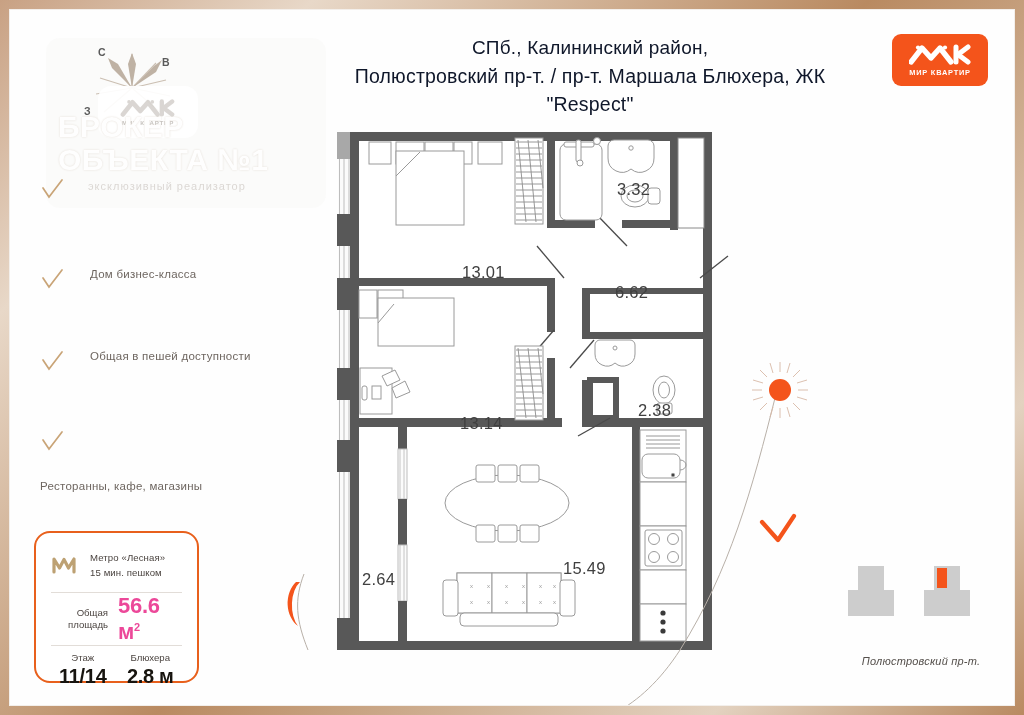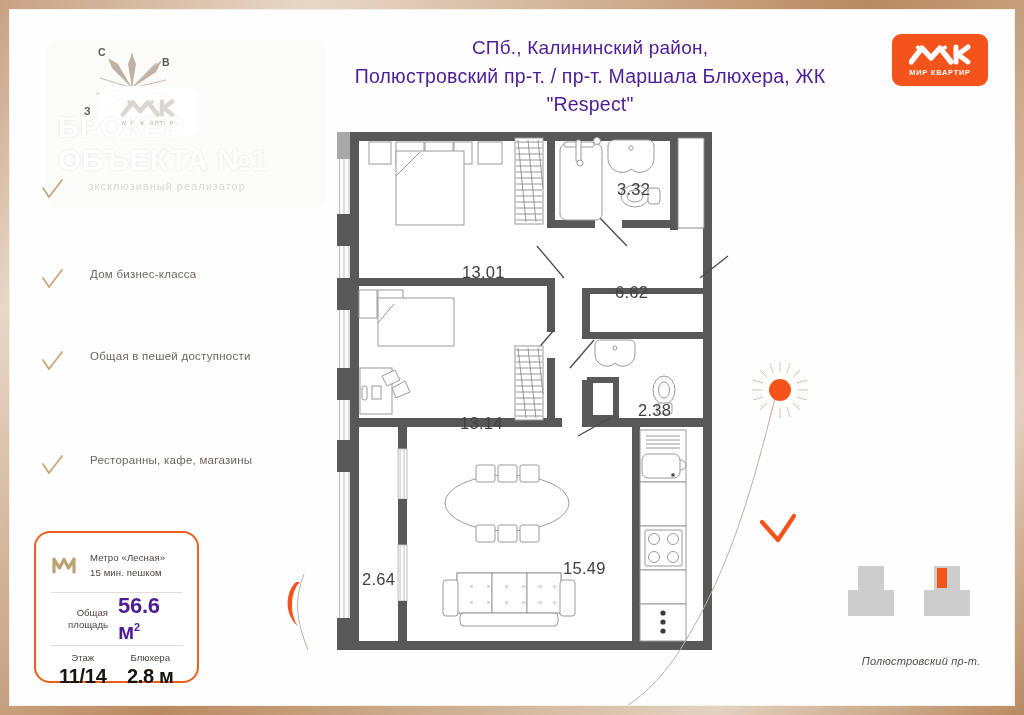--- a/index.html
+++ b/index.html
@@ -20,21 +20,21 @@
     width: 100%; height: 100%;
     background: #fefefe;
     border: 1px solid #f3efeb;
     overflow: hidden;
   }
 
   
   .header-title {
     position: absolute; left: 300px; top: 24px; width: 560px;
     text-align: center;
-    color: #4c1d95;
+    color: #0f172a;
     font-size: 19px; line-height: 28px; letter-spacing: .2px;
     font-weight: 400;
   }
   .header-title .l2 { font-size: 19.5px; }
 
   .brand-logo {
     position: absolute; right: 26px; top: 24px;
     width: 96px; height: 52px;
     background: #f4541b;
     border-radius: 9px;
@@ -87,39 +87,39 @@
 
   
   .feature { position: absolute; display: flex; gap: 26px; }
   .feature .tick { width: 24px; height: 24px; flex: none; }
   .feature .ftext {
     font-size: 11.5px; color: #6e6660; letter-spacing: .25px; white-space: nowrap;
   }
   .f0 { left: 30px; top: 168px; }
   .f1 { left: 30px; top: 258px; }
   .f2 { left: 30px; top: 340px; }
-  .f3 { left: 30px; top: 444px; }
+  .f3 { left: 30px; top: 420px; flex-direction: column; }
 
   
   .info-card {
     position: absolute; left: 24px; bottom: 22px;
     width: 165px; height: 152px;
     border: 2.4px solid #e8601c;
     border-radius: 16px;
     background: #ffffff;
     padding: 11px 13px;
   }
   .metro-row { display: flex; align-items: center; gap: 11px; height: 42px; }
   .metro-logo { width: 30px; height: 30px; flex: none; }
   .metro-lines { line-height: 15px; }
   .metro-lines div { font-size: 9.6px; color: #4b4440; letter-spacing: .1px; white-space: nowrap; }
   .divider { height: 1px; background: #e2ddd8; margin: 6px 2px; }
   .area-row { display: flex; align-items: center; gap: 10px; height: 40px; }
   .area-label { font-size: 9.6px; color: #4b4440; line-height: 12px; width: 62px; text-align: right; }
-  .area-value { font-size: 22px; font-weight: bold; color: #4c1d95; letter-spacing: -.3px; }
+  .area-value { font-size: 22px; font-weight: bold; color: #ec4899; letter-spacing: -.3px; }
   .area-value sup { font-size: 11px; vertical-align: super; }
   .bot-row { display: flex; height: 42px; }
   .bot-col { flex: 1; text-align: center; }
   .bot-col .lbl { font-size: 9.6px; color: #4b4440; margin-bottom: 2px; }
   .bot-col .val { font-size: 20px; font-weight: bold; color: #17140f; letter-spacing: -.3px; }
 
   
   .plan { position: absolute; left: 322px; top: 108px; width: 400px; height: 545px; }
   .plan svg { display: block; }
   .area-tag {

